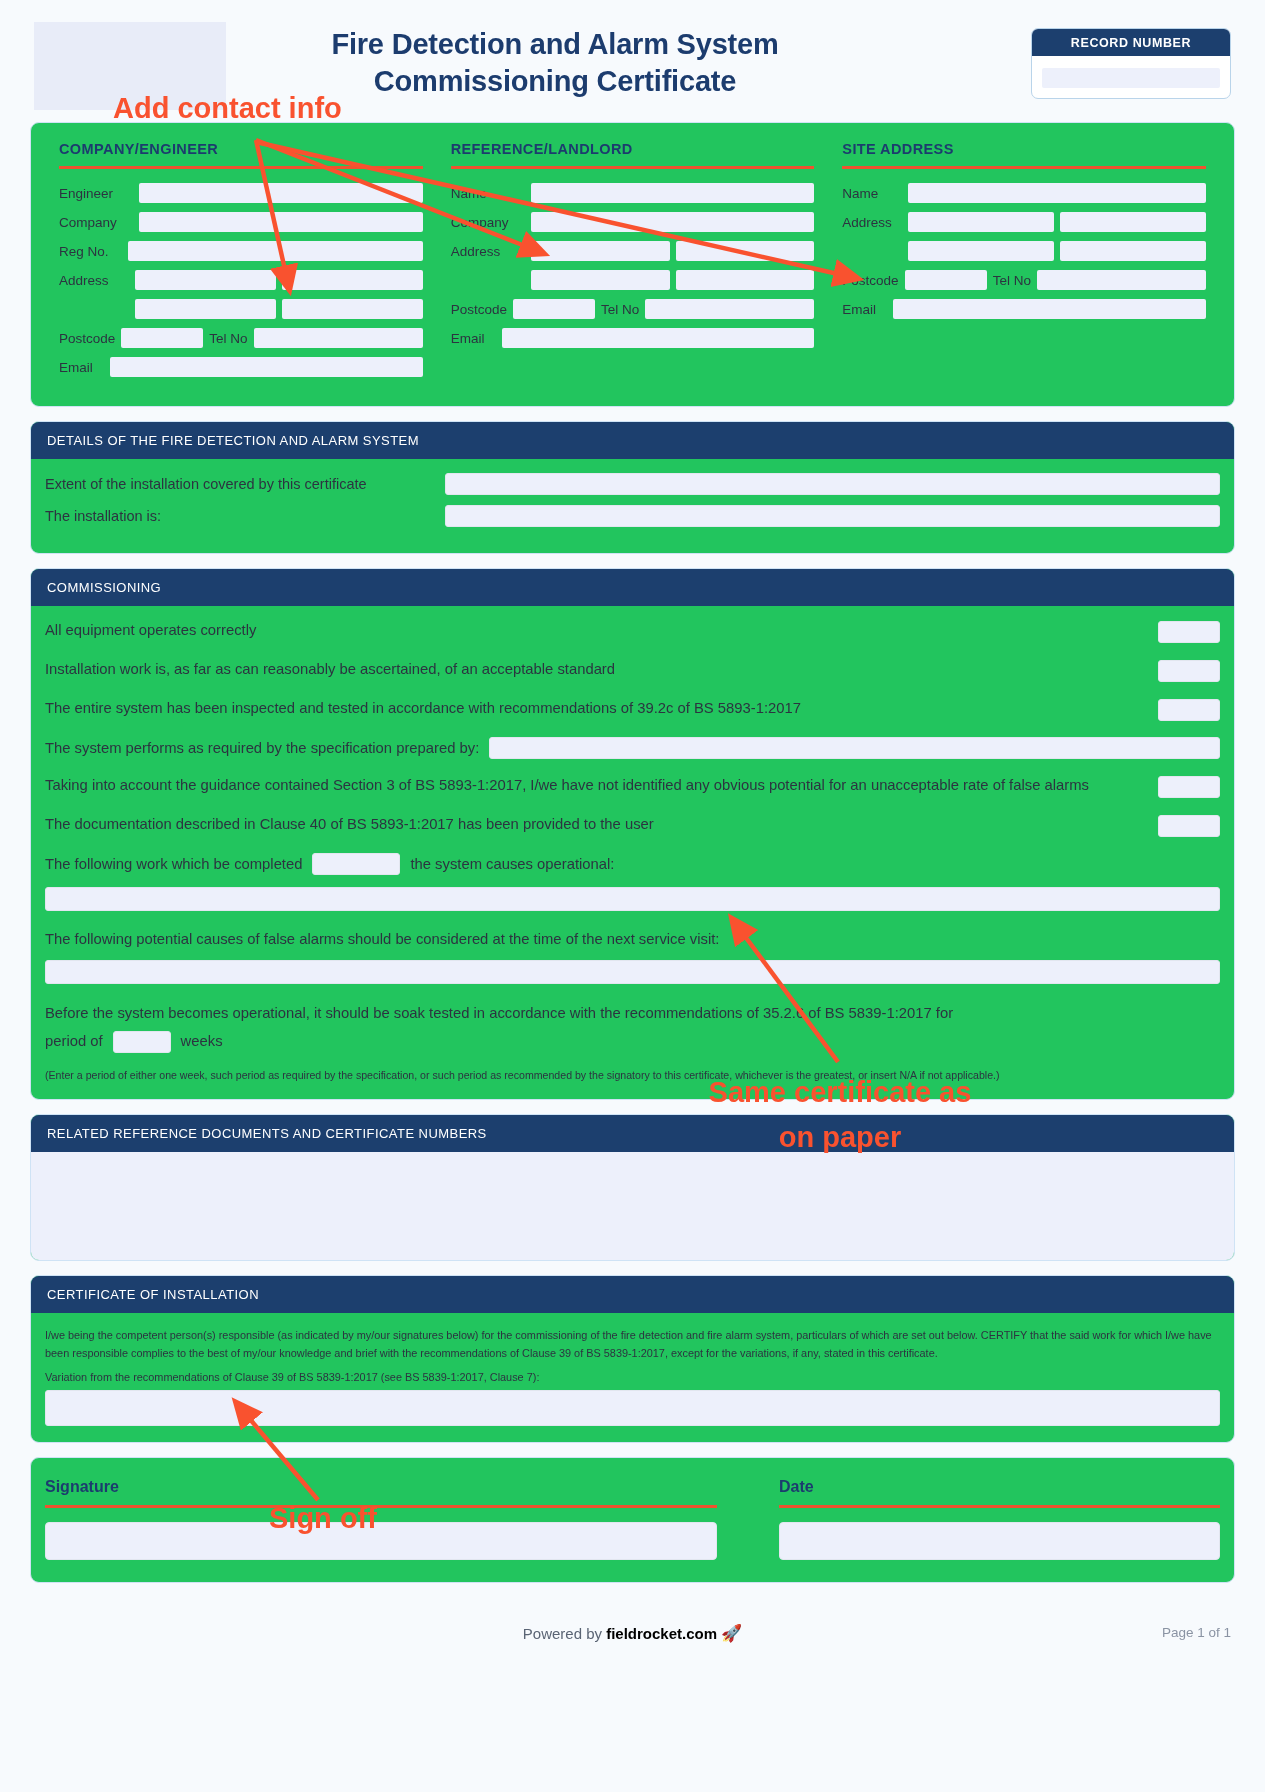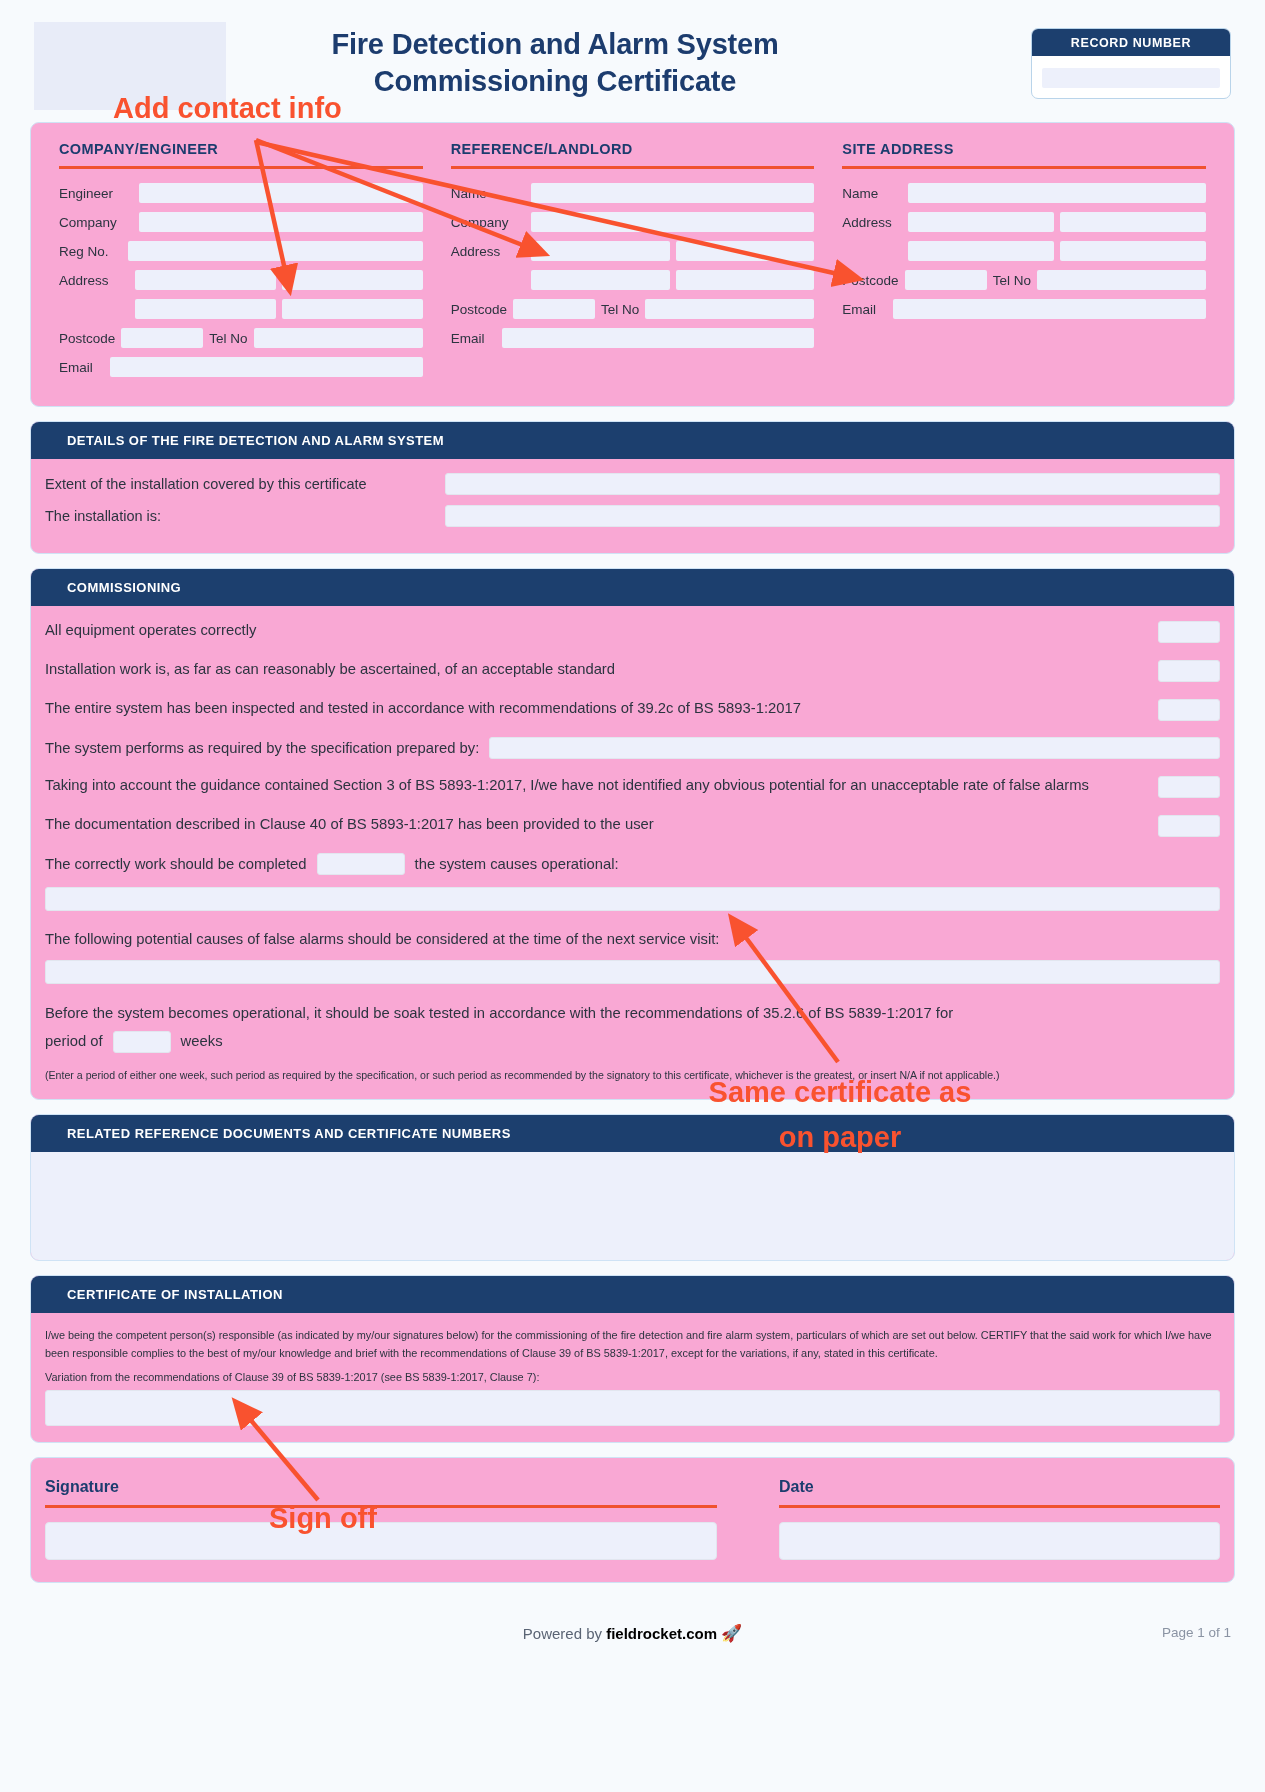--- a/index.html
+++ b/index.html
@@ -61,32 +61,32 @@
   .record-body { padding: 12px 10px 10px; }
   .record-field {
     height: 20px;
     background: #edf0fb;
     border-radius: 2px;
   }
 
   
   .card {
     margin: 0 30px 14px 30px;
-    background: #f9a8d4;
+    background: #22c55e;
     border: 1px solid #cfe3f5;
     border-radius: 9px;
     overflow: hidden;
   }
   .band {
     background: #1c3f6e;
     color: #ffffff;
     font-size: 13px;
-    font-weight: bold;
+    font-weight: normal;
     letter-spacing: 0.45px;
-    padding: 11px 36px;
+    padding: 11px 16px;
   }
 
   
   .contact-card { padding: 18px 14px 20px 14px; }
   .cols { display: flex; }
   .col { flex: 1; padding: 0 14px; }
   .col-title {
     color: #1c3c6e;
     font-size: 14.5px;
     font-weight: bold;
@@ -461,21 +461,21 @@
         <span class="ctext">Taking into account the guidance contained Section 3 of BS 5893-1:2017, I/we have not identified any obvious potential for an unacceptable rate of false alarms</span>
         <span class="cbox"></span>
       </div>
 
       <div class="crow">
         <span class="ctext">The documentation described in Clause 40 of BS 5893-1:2017 has been provided to the user</span>
         <span class="cbox"></span>
       </div>
 
       <div class="inline-row">
-        <span class="ctext" style="flex:0 0 auto">The correctly work should be completed</span>
+        <span class="ctext" style="flex:0 0 auto">The following work which be completed</span>
         <span class="inline-input short"></span>
         <span class="ctext" style="flex:0 0 auto">the system causes operational:</span>
       </div>
       <div class="wide-input"></div>
 
       <div class="ctext" style="margin-bottom:10px">The following potential causes of false alarms should be considered at the time of the next service visit:</div>
       <div class="wide-input"></div>
 
       <div class="soak-para">Before the system becomes operational, it should be soak tested in accordance with the recommendations of 35.2.6 of BS 5839-1:2017 for</div>
       <div class="soak-line2">

